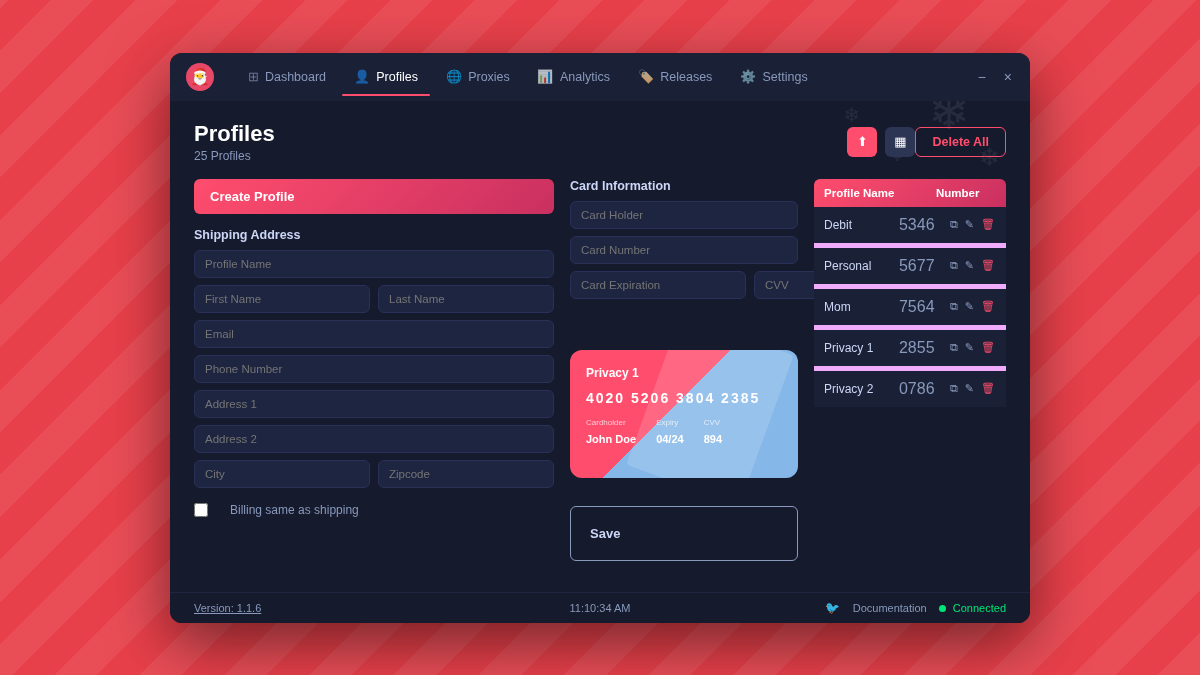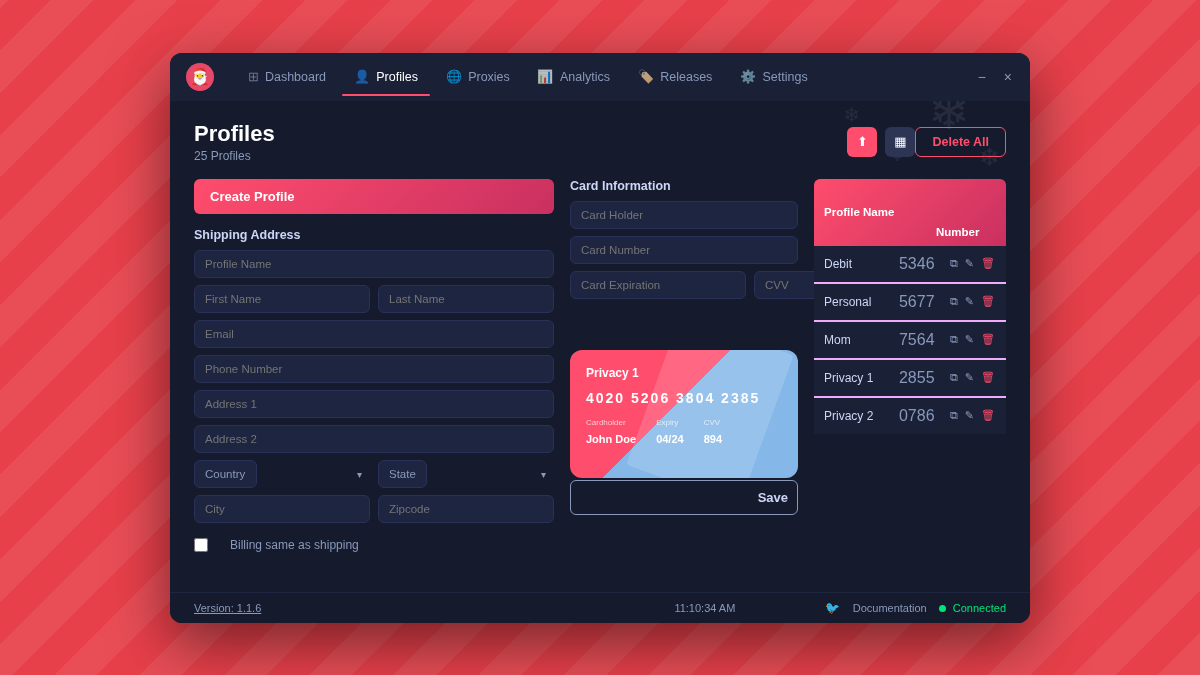--- a/index.html
+++ b/index.html
@@ -322,30 +322,30 @@
       display: block;
       margin-bottom: 2px;
     }
     .card-field span {
       color: white;
       font-size: 11px;
       font-weight: 600;
     }
 
     .save-btn {
-      margin-top: 2px;
+      margin-top: 28px;
       background: transparent;
       border: 1.5px solid #8899bb;
       border-radius: 6px;
       color: #ccd6f6;
-      padding: 9px;
+      padding: 19px;
       font-size: 13px;
       font-weight: 600;
       cursor: pointer;
-      text-align: right;
+      text-align: left;
     }
 
     
     .right-panel {
       width: 240px;
       display: flex;
       flex-direction: column;
     }
     .profiles-table-header {
       display: flex;
@@ -359,28 +359,27 @@
       flex: 1;
       color: white;
       font-size: 11.5px;
       font-weight: 700;
     }
     .profiles-table-header .col-number {
       width: 60px;
       color: white;
       font-size: 11.5px;
       font-weight: 700;
-      margin-top: 39px;
     }
     .profile-row {
       display: flex;
       align-items: center;
       padding: 9px 10px;
       background: #1a2035;
-      border-bottom: 2px solid #f0abfc;
+      border-bottom: 5px solid #f0abfc;
     }
     .profile-row:last-child { border-bottom: none; }
     .profile-row .p-name {
       flex: 1;
       color: #ccd6f6;
       font-size: 12px;
     }
     .profile-row .p-number {
       width: 50px;
       color: #8899bb;
@@ -405,21 +404,21 @@
       display: flex;
       align-items: center;
       padding: 8px 24px;
       background: #151a2d;
       border-top: 1px solid #1e2540;
       color: #8899bb;
       font-size: 11px;
       flex-shrink: 0;
     }
     .footer-version { flex: 1; text-decoration: underline; }
-    .footer-time { flex: 1; text-align: right; }
+    .footer-time { flex: 1; text-align: center; }
     .footer-right {
       flex: 1;
       display: flex;
       align-items: center;
       justify-content: flex-end;
       gap: 12px;
     }
     .twitter-icon { font-size: 12px; }
     .connected-dot {
       width: 7px; height: 7px;
@@ -518,32 +517,20 @@
           <input class="form-input" placeholder="Email" style="">
         </div>
         <div class="form-row">
           <input class="form-input" placeholder="Phone Number" style="">
         </div>
         <div class="form-row">
           <input class="form-input" placeholder="Address 1" style="">
         </div>
         <div class="form-row">
           <input class="form-input" placeholder="Address 2" style="">
-        </div>
-        <div class="form-row">
-          <div class="select-wrapper">
-            <select class="form-select">
-              <option>Country</option>
-            </select>
-          </div>
-          <div class="select-wrapper">
-            <select class="form-select">
-              <option>State</option>
-            </select>
-          </div>
         </div>
         <div class="form-row">
           <input class="form-input" placeholder="City" style="">
           <input class="form-input" placeholder="Zipcode" style="">
         </div>
 
         <div class="billing-row">
           <input type="checkbox" class="billing-checkbox" style="">
           <label class="billing-label">Billing same as shipping</label>
         </div>

